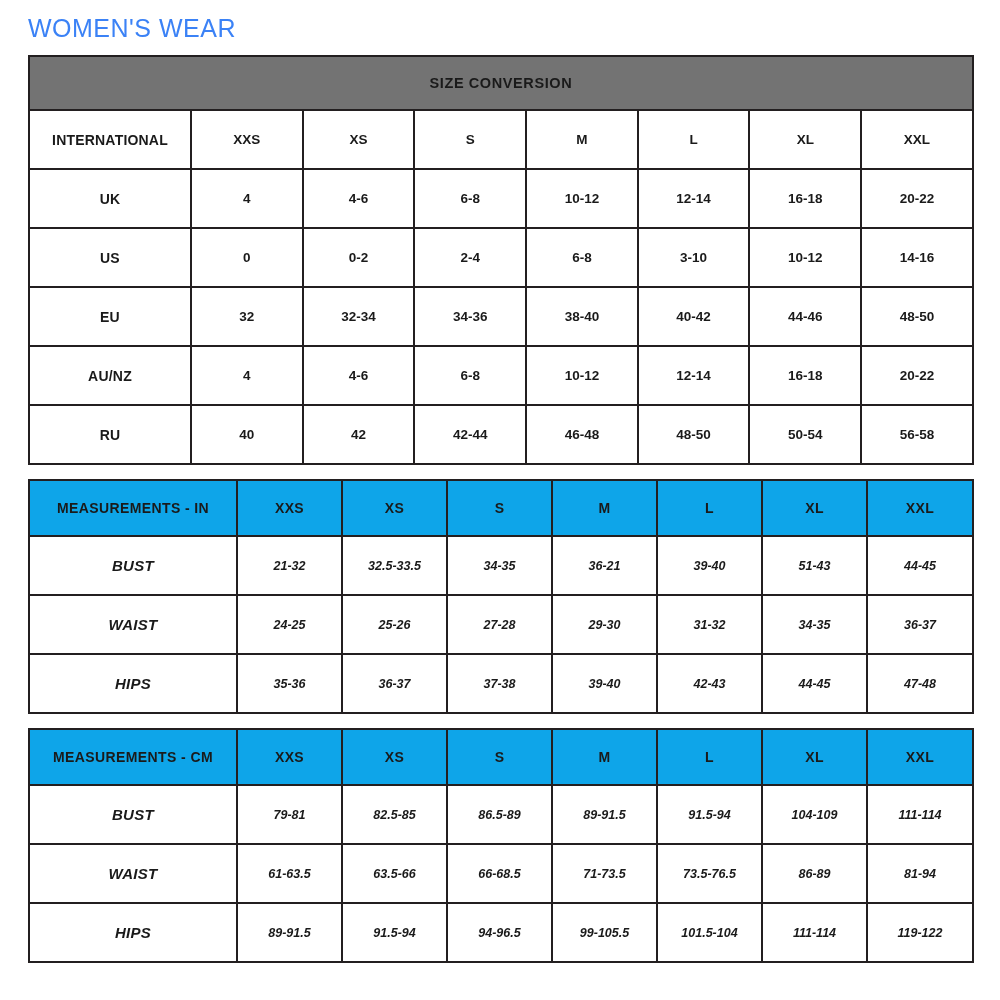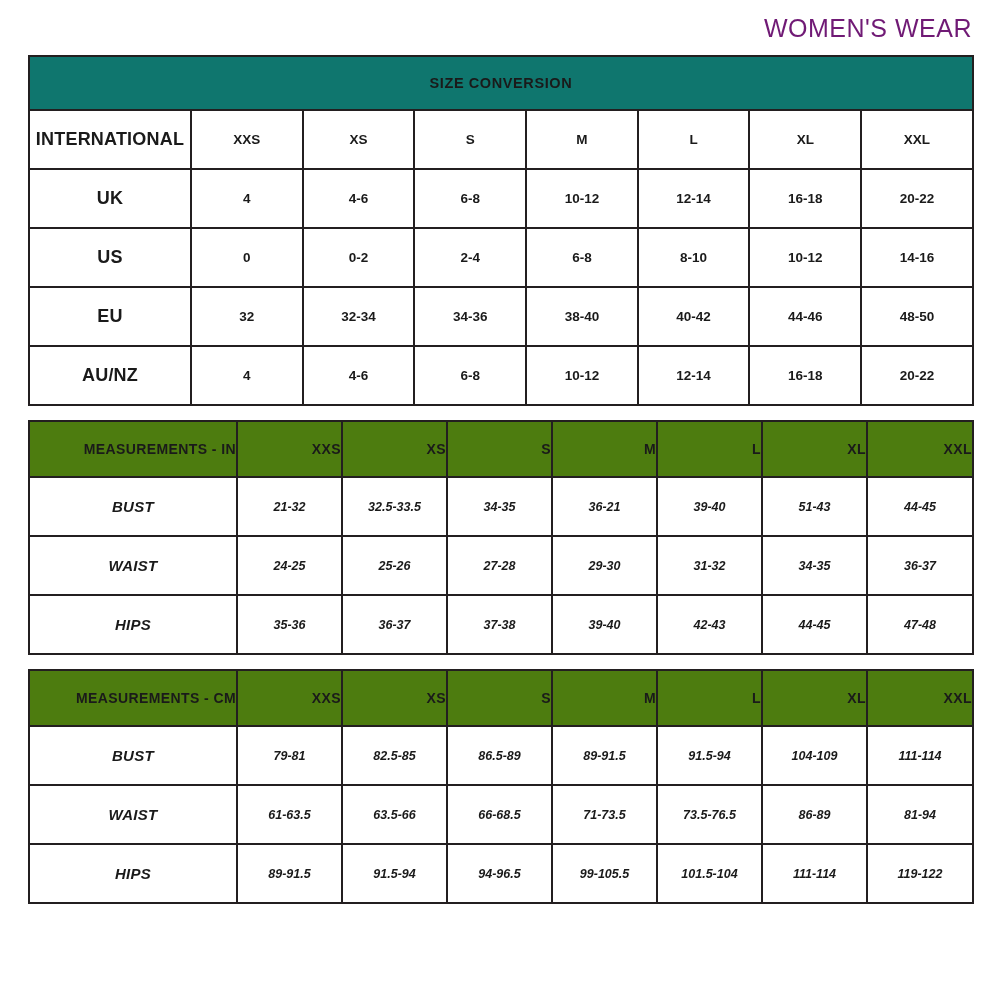--- a/index.html
+++ b/index.html
@@ -15,68 +15,67 @@
     overflow: hidden;
   }
   .page {
     width: 1000px;
     height: 1000px;
     box-sizing: border-box;
     padding: 0 28px;
     position: relative;
   }
   .page-title {
-    text-align: right;
+    text-align: left;
     font-size: 25px;
     font-weight: 400;
     letter-spacing: 0.5px;
     margin: 14px 0 12px 0;
-    color: #701a75;
+    color: #3b82f6;
   }
   table {
     border-collapse: collapse;
     width: 944px;
     table-layout: fixed;
   }
   table td, table th {
     border: 2px solid #231f20;
     text-align: center;
     vertical-align: middle;
     font-size: 13.5px;
     font-weight: 700;
     color: #1a1a1a;
     padding: 0;
   }
   
   #size-conversion-table {
     margin-bottom: 14px;
   }
   #size-conversion-table .banner {
-    background: #0f766e;
+    background: #737373;
     height: 52px;
     font-size: 14.5px;
     letter-spacing: 0.6px;
   }
   #size-conversion-table tr.data-row td {
     height: 57px;
   }
   #size-conversion-table td.rowhead {
-    font-size: 18px;
+    font-size: 14px;
     letter-spacing: 0.2px;
   }
   
   .measure-table {
     margin-bottom: 14px;
   }
   .measure-table thead th {
-    background: #4d7c0f;
+    background: #0ea5e9;
     height: 54px;
     font-size: 14px;
     letter-spacing: 0.4px;
-    text-align: right;
   }
   .measure-table thead th.first {
     font-size: 14px;
   }
   .measure-table tbody td {
     height: 57px;
     font-style: italic;
   }
   .measure-table tbody td.rowhead {
     font-size: 15px;
@@ -133,21 +132,21 @@
         <td>12-14</td>
         <td>16-18</td>
         <td>20-22</td>
       </tr>
       <tr class="data-row">
         <td class="rowhead">US</td>
         <td>0</td>
         <td>0-2</td>
         <td>2-4</td>
         <td>6-8</td>
-        <td>8-10</td>
+        <td>3-10</td>
         <td>10-12</td>
         <td>14-16</td>
       </tr>
       <tr class="data-row">
         <td class="rowhead">EU</td>
         <td>32</td>
         <td>32-34</td>
         <td>34-36</td>
         <td>38-40</td>
         <td>40-42</td>
@@ -157,20 +156,30 @@
       <tr class="data-row">
         <td class="rowhead">AU/NZ</td>
         <td>4</td>
         <td>4-6</td>
         <td>6-8</td>
         <td>10-12</td>
         <td>12-14</td>
         <td>16-18</td>
         <td>20-22</td>
       </tr>
+      <tr class="data-row">
+        <td class="rowhead">RU</td>
+        <td>40</td>
+        <td>42</td>
+        <td>42-44</td>
+        <td>46-48</td>
+        <td>48-50</td>
+        <td>50-54</td>
+        <td>56-58</td>
+      </tr>
     </tbody>
   </table>
 
   <table class="measure-table" id="measurements-in-table">
     <colgroup>
       <col style="width:208px">
         <col style="width:105px">
         <col style="width:105px">
         <col style="width:105px">
       <col style="width:105px">

